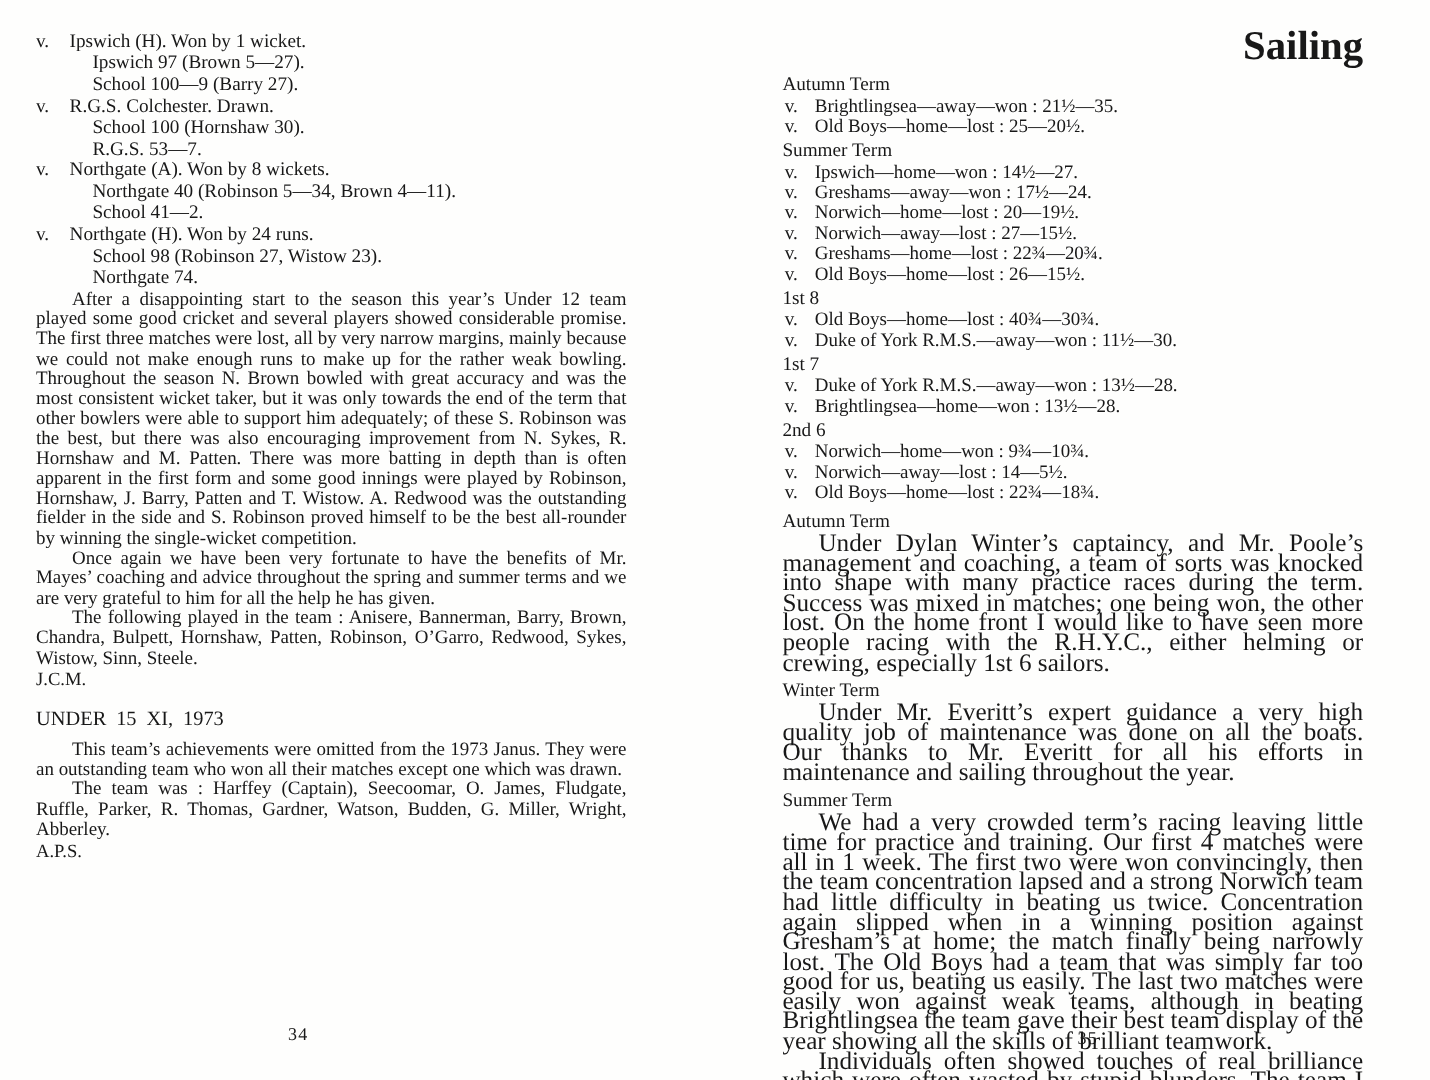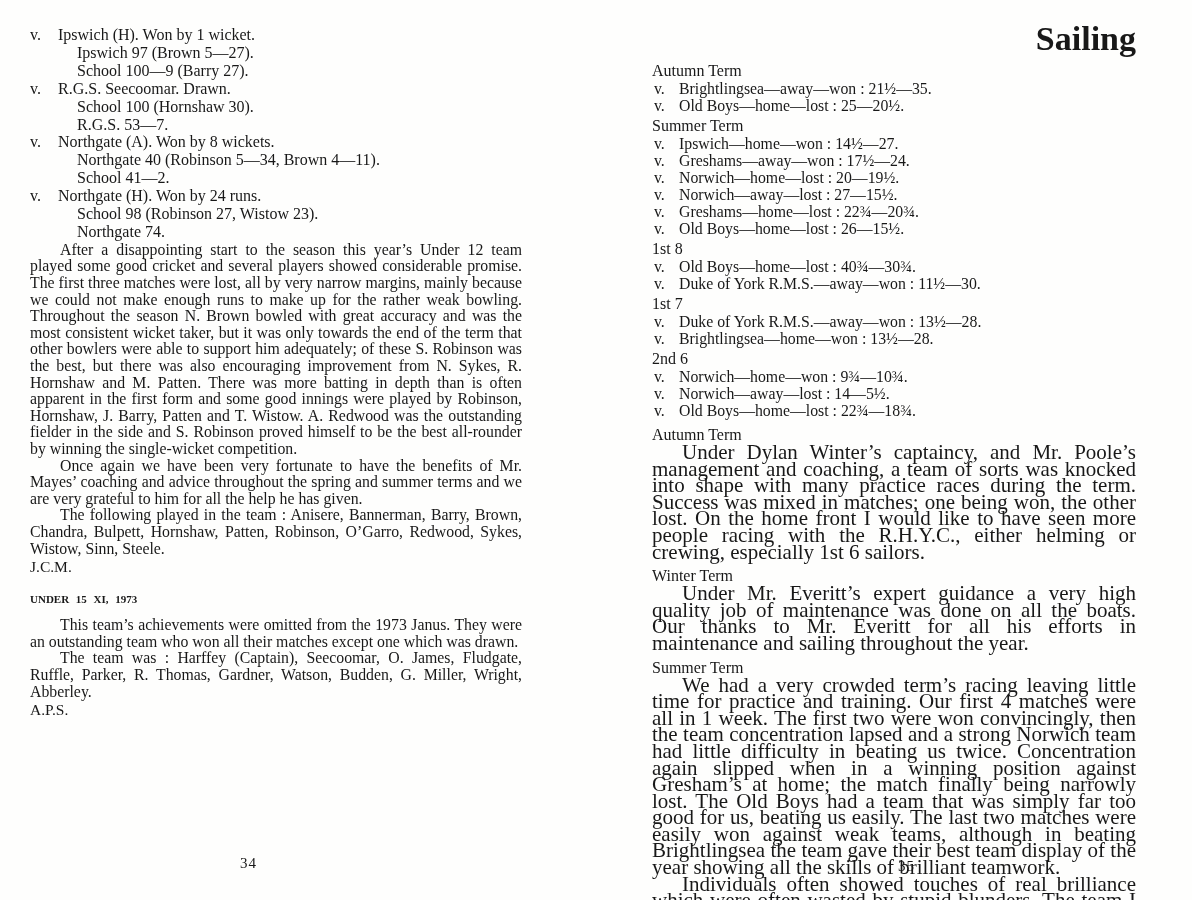--- a/index.html
+++ b/index.html
@@ -37,22 +37,22 @@
 
   .sig {
     text-align: left;
     padding-right: 6px;
     font-size: 15.5px;
     line-height: 17px;
     margin-top: 1px;
   }
 
   .u15head {
-    font-size: 11px;
-    font-weight: 700;
+    font-size: 17px;
+    font-weight: 400;
     word-spacing: 4px;
     margin: 15px 0 9px 0;
     line-height: 18px;
   }
 
   
   .sailing {
     margin: 0 0 4px 0;
     text-align: right;
     font-size: 34px;
@@ -88,21 +88,21 @@
 
       <div class="entry">
         <span class="vm">v.</span>
         <div class="main">Ipswich (H). Won by 1 wicket.</div>
         <div class="sub">Ipswich 97 (Brown 5—27).</div>
         <div class="sub">School 100—9 (Barry 27).</div>
       </div>
 
       <div class="entry">
         <span class="vm">v.</span>
-        <div class="main">R.G.S. Seecoomar. Drawn.</div>
+        <div class="main">R.G.S. Colchester. Drawn.</div>
         <div class="sub">School 100 (Hornshaw 30).</div>
         <div class="sub">R.G.S. 53—7.</div>
       </div>
 
       <div class="entry">
         <span class="vm">v.</span>
         <div class="main">Northgate (A). Won by 8 wickets.</div>
         <div class="sub">Northgate 40 (Robinson 5—34, Brown 4—11).</div>
         <div class="sub">School 41—2.</div>
       </div>

